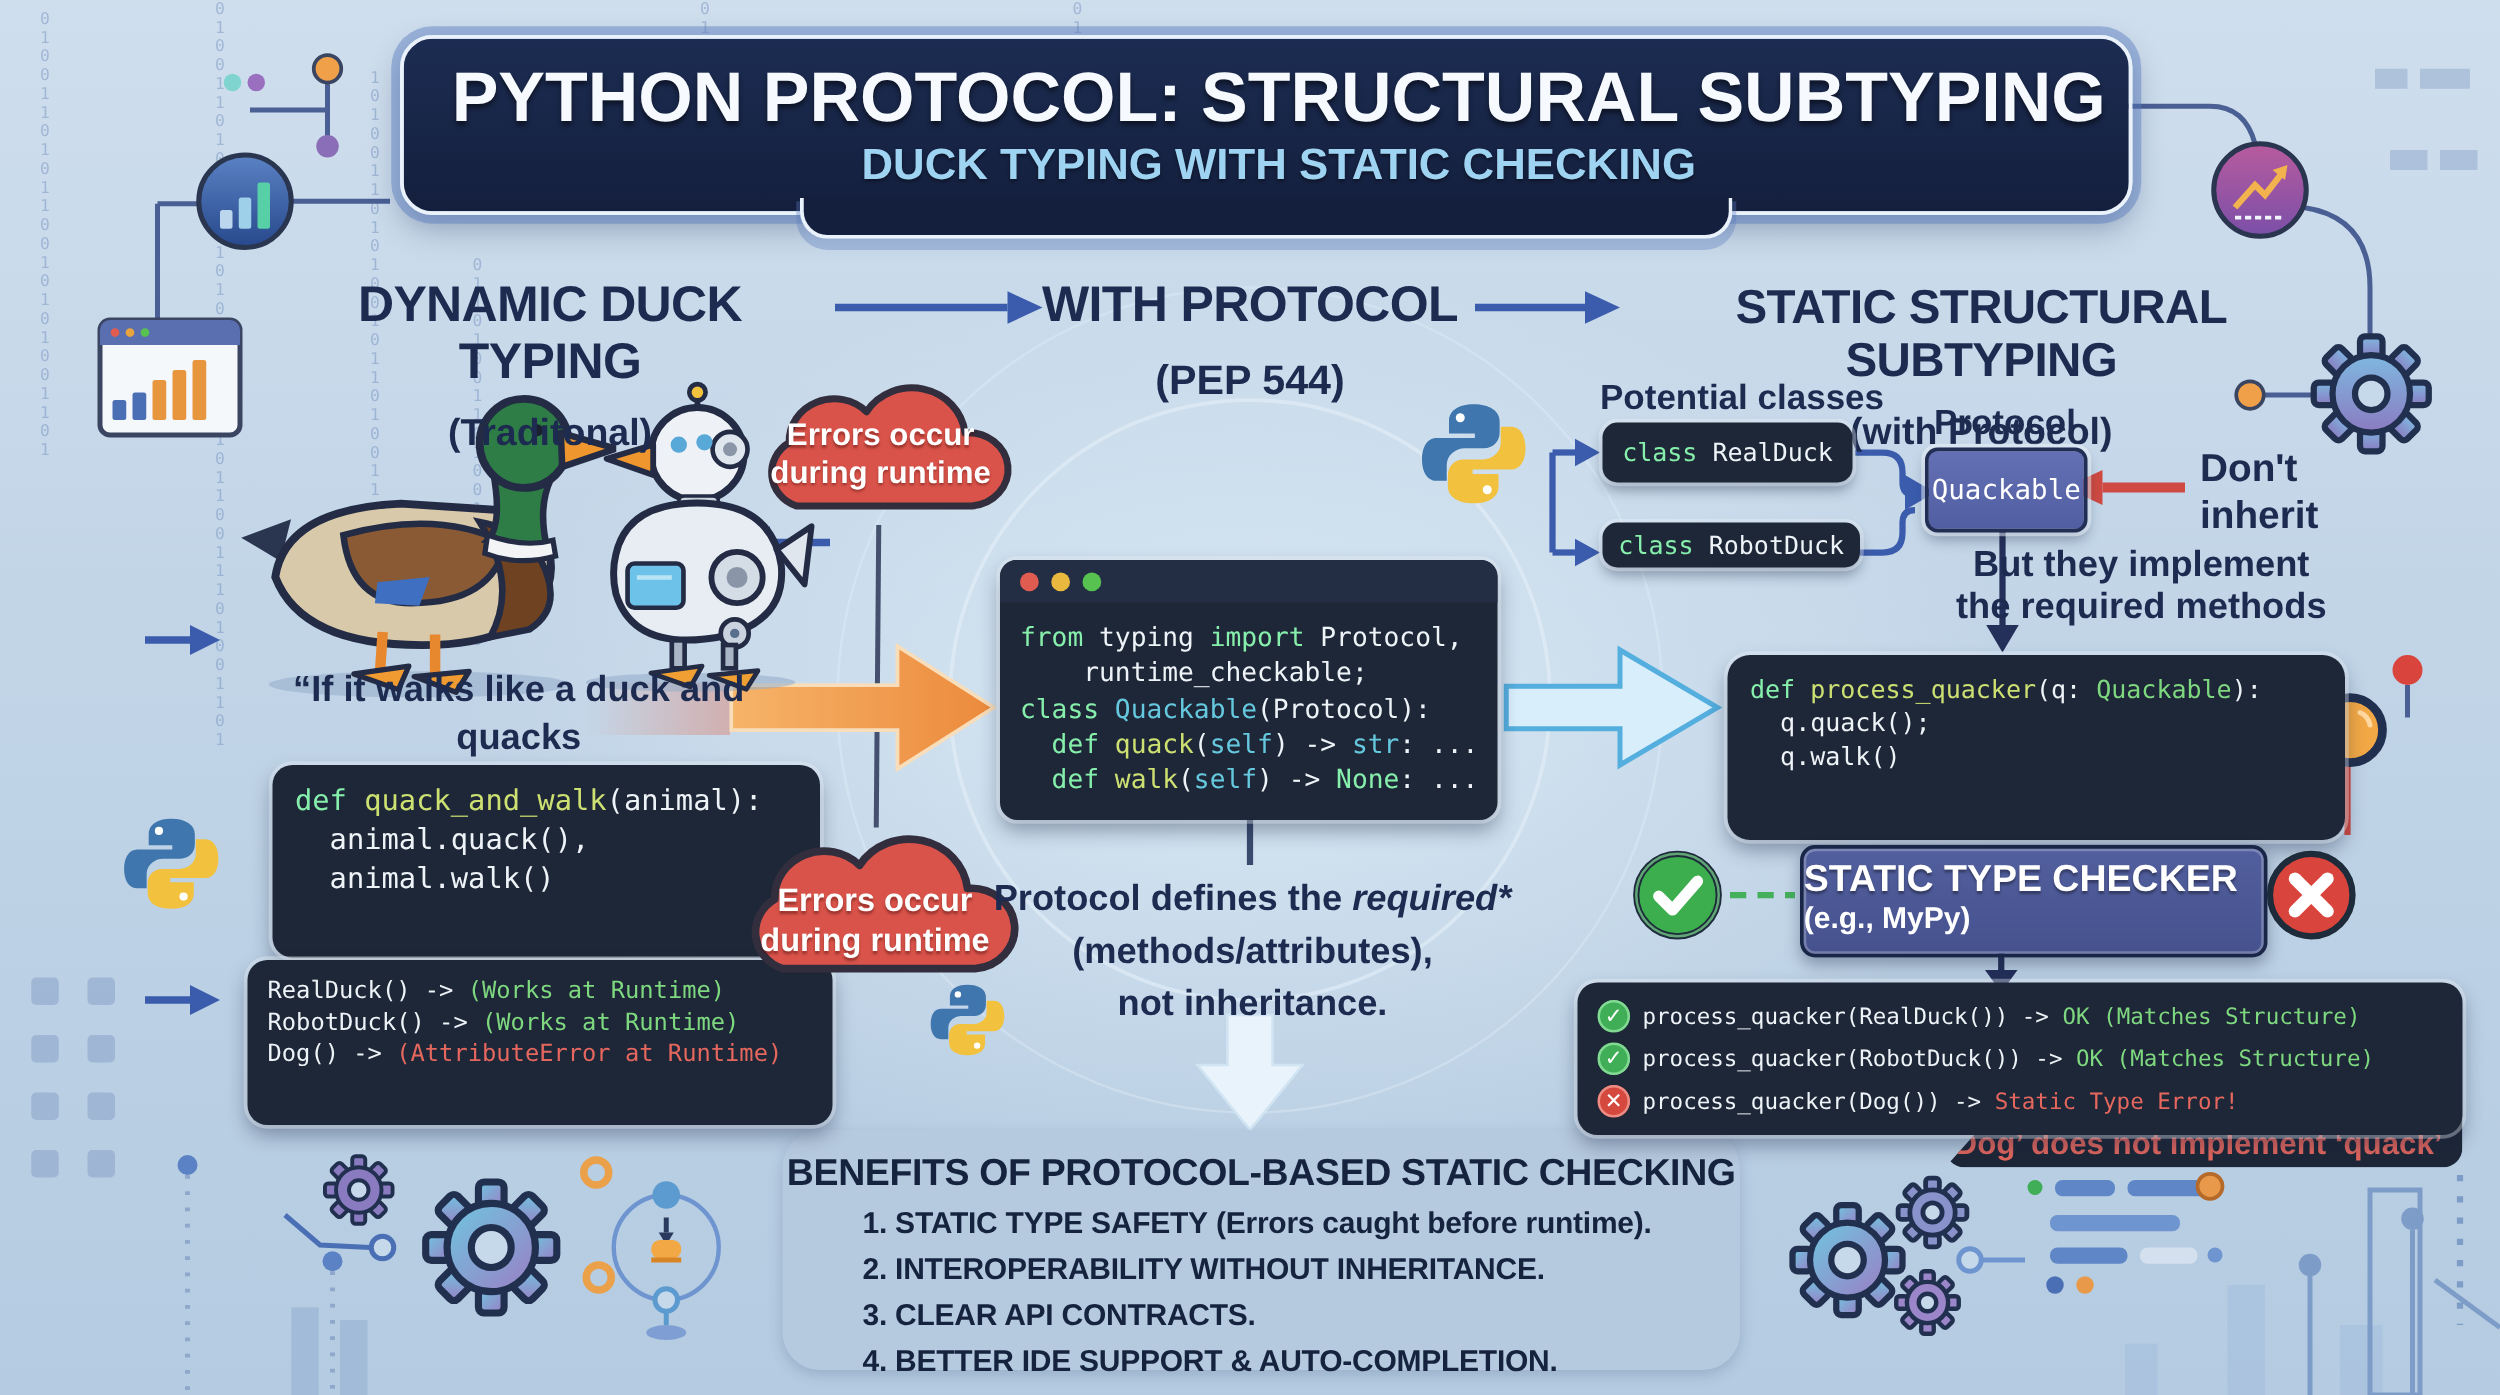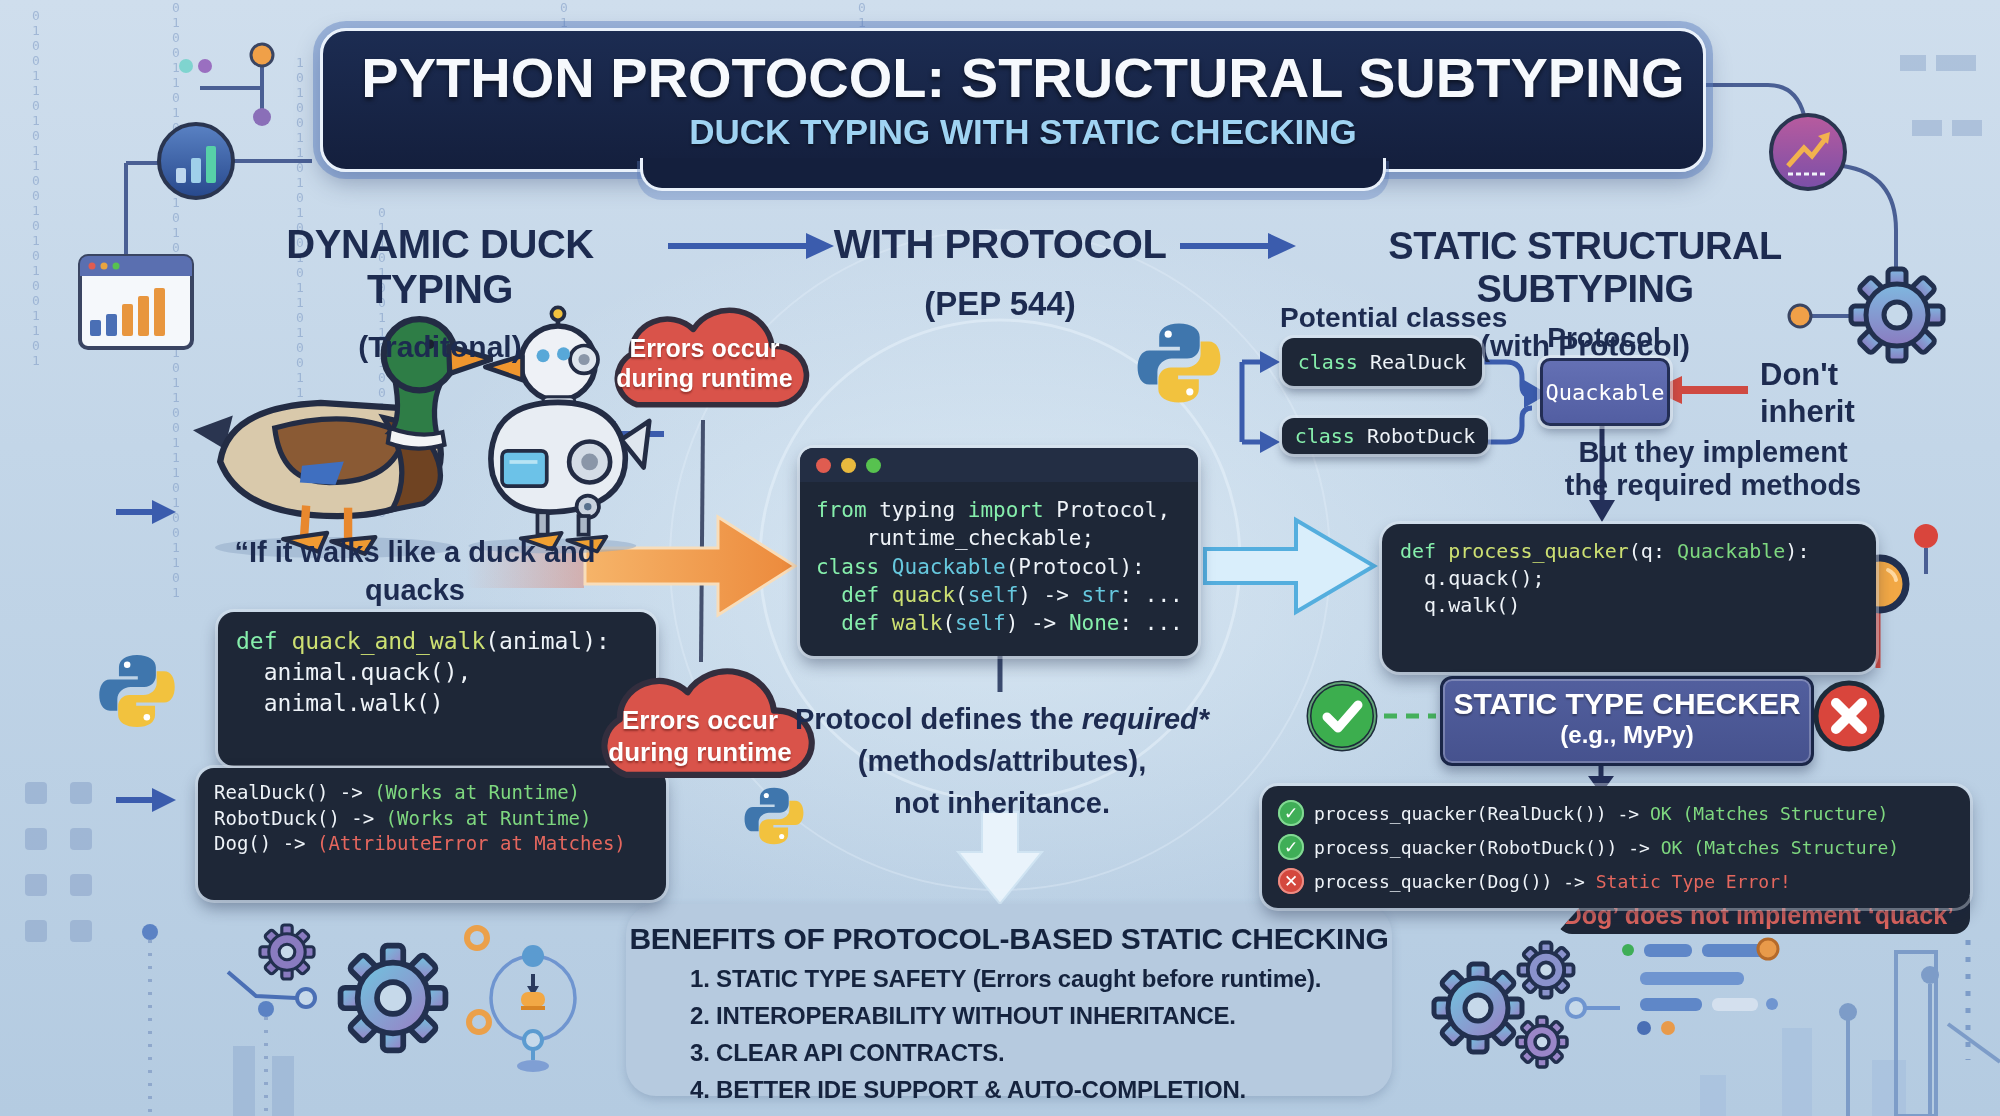--- a/index.html
+++ b/index.html
@@ -42,21 +42,21 @@
     text-shadow:0 2px 2px rgba(90,20,15,.5);line-height:1.15;}
   
   .chip{background:#1e2737;border-radius:12px;box-shadow:0 0 0 3px rgba(240,246,252,.35),0 6px 10px rgba(22,34,66,.4);
     font-family:"DejaVu Sans Mono",monospace;font-size:20px;display:flex;align-items:center;
     justify-content:center;z-index:4;}
   .quack{background:linear-gradient(180deg,#6470b4,#525ea2);border:3px solid #232e55;border-radius:10px;
     box-shadow:0 0 0 3px rgba(240,246,252,.5),0 6px 10px rgba(22,34,66,.35);display:flex;align-items:center;
     justify-content:center;color:#fff;font-family:"DejaVu Sans Mono",monospace;font-size:22px;z-index:4;}
   .checker{background:linear-gradient(180deg,#525f9e,#46528e);border:3px solid #1a2647;border-radius:12px;
     box-shadow:inset 0 0 0 2px rgba(255,255,255,.25),0 6px 12px rgba(22,34,66,.35);
-    text-align:center;color:#fff;z-index:4;}
+    color:#fff;z-index:4;}
   .checker .c1{font-size:30px;font-weight:800;margin-top:8px;text-shadow:0 2px 2px rgba(0,0,0,.35);}
   .checker .c2{font-size:24px;font-weight:700;}
   .bigcircle{border-radius:50%;z-index:5;display:flex;align-items:center;justify-content:center;}
   
   .rrow{display:flex;align-items:center;gap:10px;height:34px;}
   .ric{width:26px;height:26px;border-radius:50%;flex:0 0 26px;display:flex;align-items:center;justify-content:center;
     color:#fff;font-size:17px;font-weight:700;font-family:"DejaVu Sans",sans-serif;}
   .ric.check{background:#3fae57;box-shadow:inset 0 0 0 2px #83d894;}
   .ric.cross{background:#d4483e;box-shadow:inset 0 0 0 2px #eb8d84;}
   .rtoks{font-family:"DejaVu Sans Mono",monospace;font-size:18px;white-space:pre;}
@@ -503,21 +503,21 @@
       <path d="M50,6 c-14,0 -22,6 -22,15 v11 h23 v4 H17 c-9,0 -13,9 -13,19 s4,19 13,19 h9 V60 c0,-9 8,-15 16,-15 h17 c8,0 14,-6 14,-14 V21 c0,-9 -9,-15 -23,-15 z" fill="#3f76ad"></path>
       <circle cx="38" cy="18" r="4" fill="#fff"></circle>
       <path d="M50,94 c14,0 22,-6 22,-15 V68 H49 v-4 h34 c9,0 13,-9 13,-19 s-4,-19 -13,-19 h-9 v14 c0,9 -8,15 -16,15 H41 c-8,0 -14,6 -14,14 v10 c0,9 9,15 23,15 z" fill="#f2c23e"></path>
       <circle cx="62" cy="82" r="4" fill="#fff"></circle>
     </svg>
   </div>
 
   <div class="abs codebox" style="left:198px;top:768px;width:436px;height:108px;padding:12px 16px;font-size:19px;">
       <div class="cl"><span class="tk-w">RealDuck() -&gt; </span><span class="tk-g">(Works at Runtime)</span></div>
       <div class="cl"><span class="tk-w">RobotDuck() -&gt; </span><span class="tk-g">(Works at Runtime)</span></div>
-      <div class="cl"><span class="tk-w">Dog() -&gt; </span><span class="tk-r">(AttributeError at Matches)</span></div>
+      <div class="cl"><span class="tk-w">Dog() -&gt; </span><span class="tk-r">(AttributeError at Runtime)</span></div>
     </div>
 
   <div class="abs codebox" style="left:800px;top:448px;width:398px;height:208px;padding:0;border-radius:14px;">
     <div class="winbar">
       <span class="dot" style="background:#e05c50;"></span>
       <span class="dot" style="background:#e8b93e;"></span>
       <span class="dot" style="background:#57c24f;"></span>
     </div>
     <div style="padding:14px 16px;font-size:21px;">
         <div class="cl"><span class="tk-k">from </span><span class="tk-w">typing </span><span class="tk-k">import </span><span class="tk-w">Protocol,</span></div>

